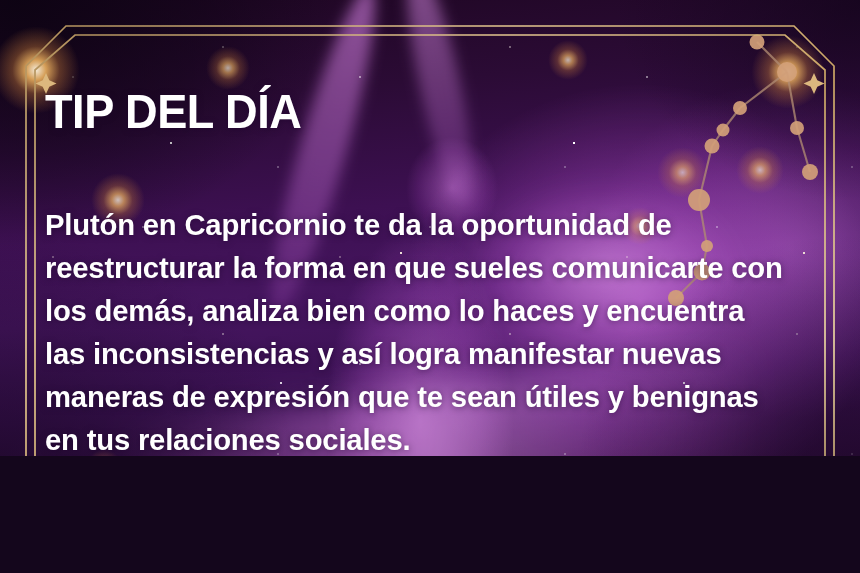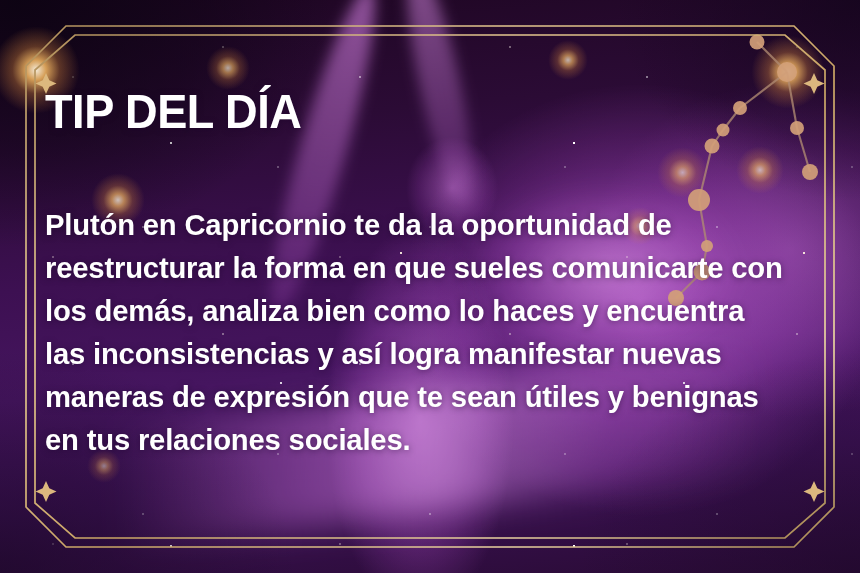--- a/index.html
+++ b/index.html
@@ -4,21 +4,21 @@
 <style>
   html, body {
     margin: 0;
     padding: 0;
     background: #14061c;
   }
 
   #card {
     position: relative;
     width: 860px;
-    height: 573px;
+    height: 456px;
     overflow: hidden;
     font-family: "Liberation Sans", sans-serif;
     background: #14532d;
   }
 
   
   .bg-layer {
     position: absolute;
     inset: 0;
     pointer-events: none;

